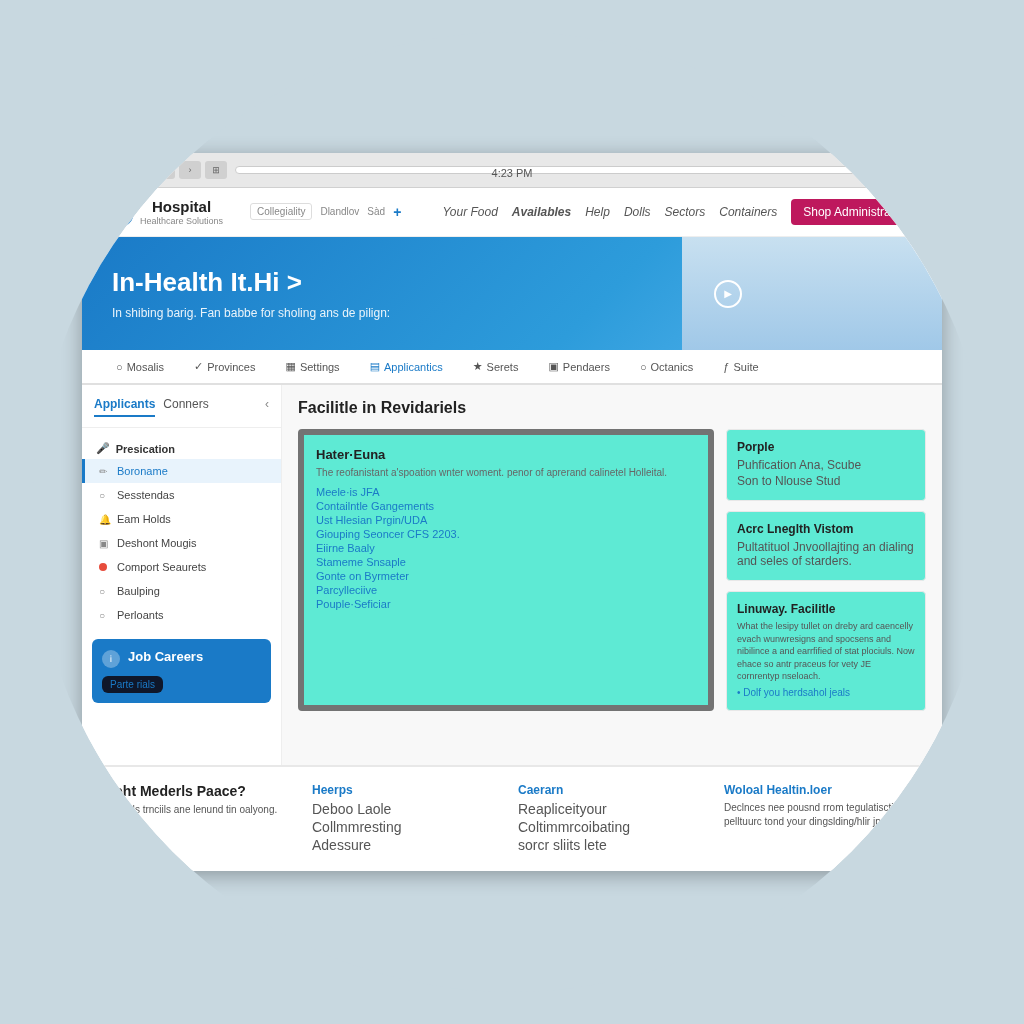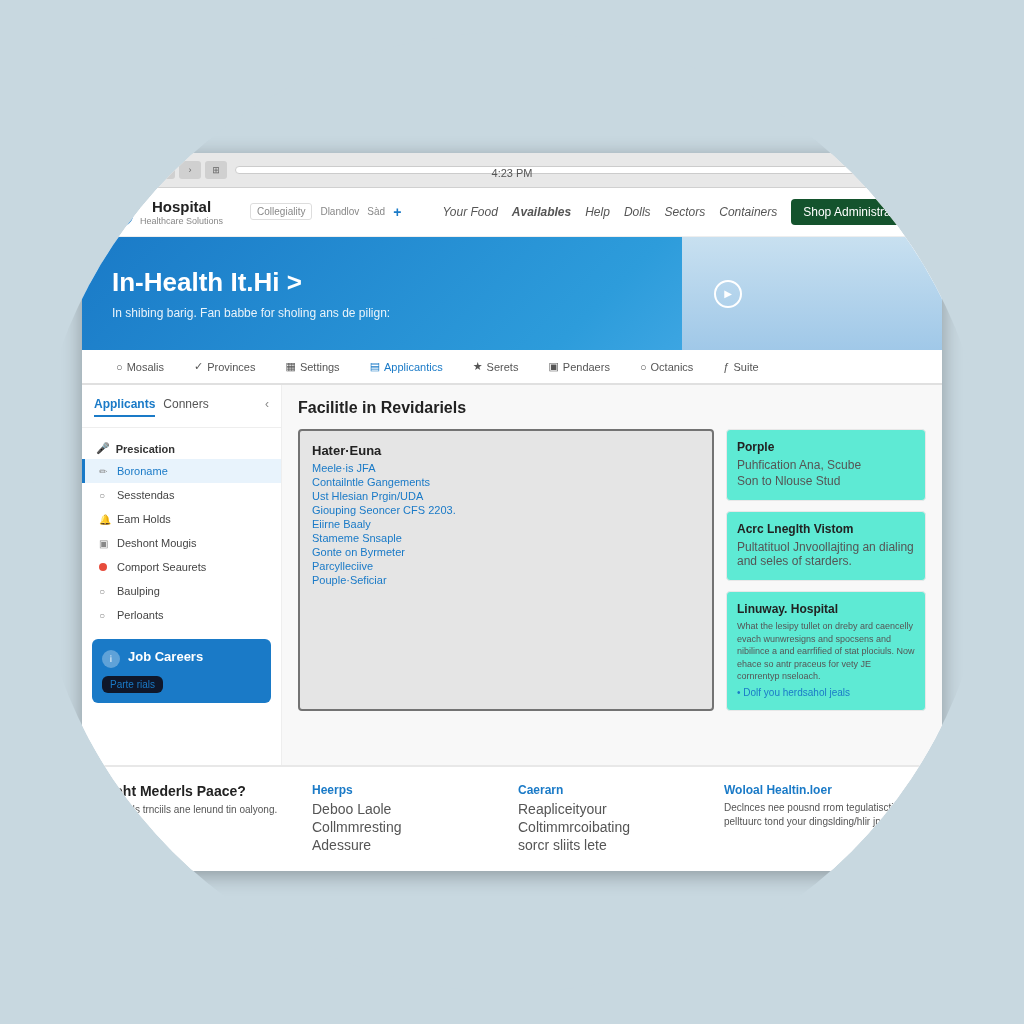--- a/index.html
+++ b/index.html
@@ -97,21 +97,21 @@
     .logo-sub { font-size: 9px; color: #888; display: block; }
     .main-nav {
       display: flex;
       align-items: center;
       gap: 14px;
       margin-left: auto;
       font-size: 12px;
     }
     .nav-item { color: #555; cursor: pointer; white-space: nowrap; font-style: italic; }
     .nav-btn-blue {
-      background: #14532d;
+      background: #be185d;
       color: white;
       padding: 6px 12px;
       border-radius: 4px;
       font-size: 12px;
       cursor: pointer;
       white-space: nowrap;
     }
     .header-links { display: flex; gap: 8px; font-size: 10px; color: #888; align-items: center; }
 
     
@@ -272,22 +272,22 @@
       font-weight: bold;
       color: #222;
       margin-bottom: 12px;
     }
     .content-grid {
       display: grid;
       grid-template-columns: 1fr 200px;
       gap: 12px;
     }
     .main-card {
-      background: #e5e5e5;
-      border: 2px solid #737373;
+      background: #5eead4;
+      border: 6px solid #737373;
       border-radius: 4px;
       padding: 12px;
     }
     .side-cards { display: flex; flex-direction: column; gap: 10px; }
     .side-card {
       background: #5eead4;
       border: 1px solid #e8e8e8;
       border-radius: 4px;
       padding: 10px;
     }
@@ -465,20 +465,21 @@
             <div class="jc-btn">Parte rials</div>
           </div>
         </div>
 
         <div class="content-area">
           <div class="content-title">Facilitle in Revidariels</div>
           <div class="content-grid">
 
             <div class="main-card">
               <div class="card-name">Hater·Euna</div>
+              <div class="card-desc">The reofanistant a'spoation wnter woment. penor of aprerand calinetel Holleital.</div>
               <a class="card-link">Meele·is JFA</a>
               <a class="card-link">Contailntle Gangements</a>
               <a class="card-link">Ust Hlesian Prgin/UDA</a>
               <a class="card-link">Giouping Seoncer CFS 2203.</a>
               <a class="card-link">Eiirne Baaly</a>
               <a class="card-link">Stameme Snsaple</a>
               <a class="card-link">Gonte on Byrmeter</a>
               <a class="card-link">Parcylleciive</a>
               <a class="card-link">Pouple·Seficiar</a>
             </div>
@@ -487,21 +488,21 @@
               <div class="side-card">
                 <div class="side-card-title">Porple</div>
                 <div class="side-card-line">Puhfication Ana, Scube</div>
                 <div class="side-card-line">Son to Nlouse Stud</div>
               </div>
               <div class="side-card">
                 <div class="side-card-title">Acrc Lneglth Vistom</div>
                 <div class="side-card-line">Pultatituol Jnvoollajting an dialing and seles of starders.</div>
               </div>
               <div class="side-card">
-                <div class="side-card-title">Linuway. Hospital</div>
+                <div class="side-card-title">Linuway. Facilitle</div>
                 <div class="side-card-line" style="font-size:9px;color:#555;line-height:1.4;margin-bottom:4px;">What the lesipy tullet on dreby ard caencelly evach wunwresigns and spocsens and nibilince a and earrfified of stat plociuls. Now ehace so antr praceus for vety JE cornrentyp nseloach.</div>
                 <a class="card-link" style="font-size:10px;">• Dolf you herdsahol jeals</a>
               </div>
             </div>
           </div>
         </div>
       </div>
 
       <div class="site-footer">
         <div>

